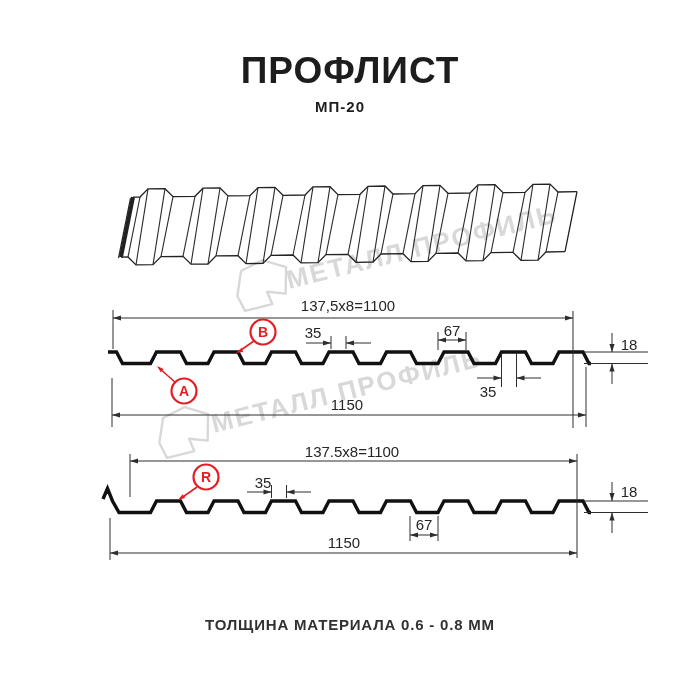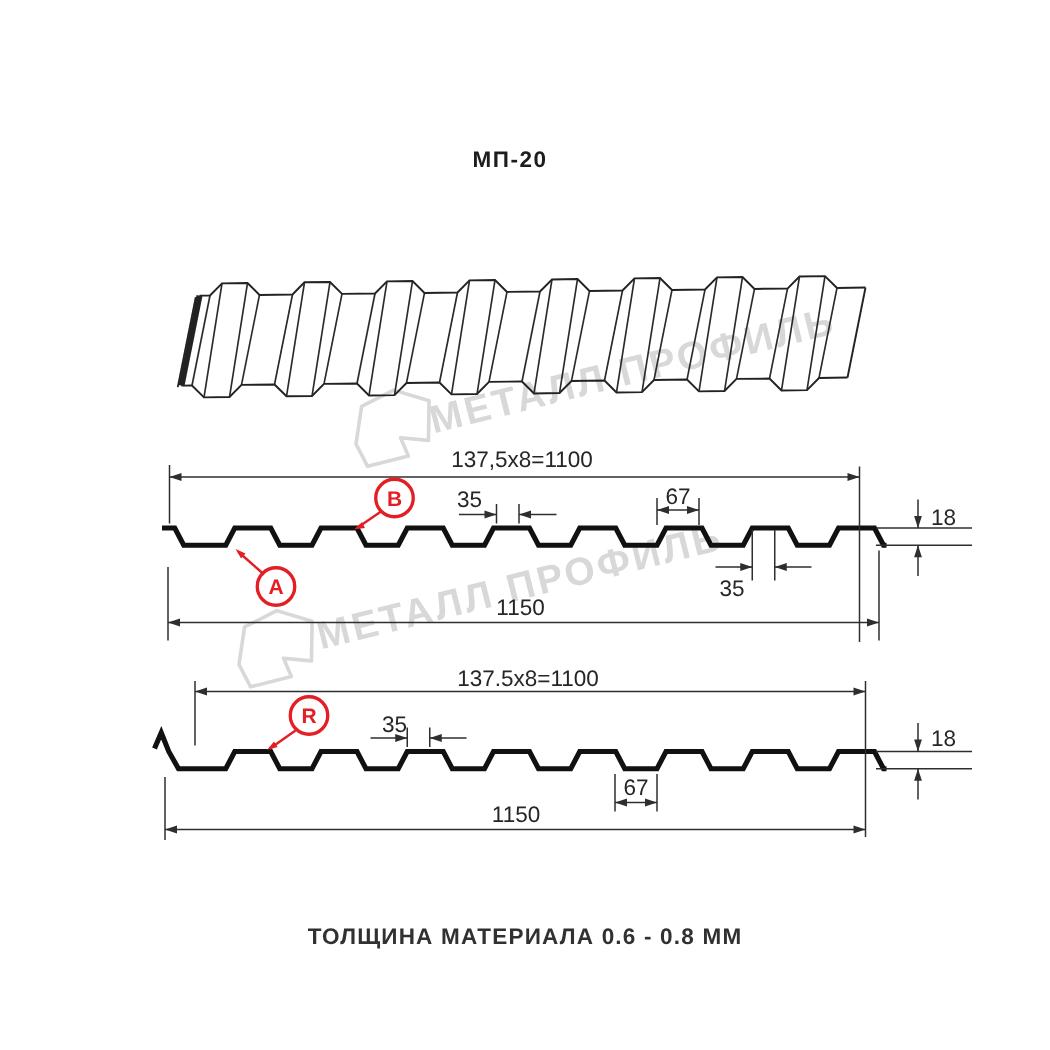--- a/index.html
+++ b/index.html
@@ -23,20 +23,21 @@
   .wmlogo{fill:none;stroke:var(--wm);stroke-width:2.4;stroke-linejoin:round;}
   .mk{fill:none;stroke:var(--red);stroke-width:2.2;}
   .mktext{font-family:"Liberation Sans",sans-serif;font-size:14px;font-weight:bold;
           fill:var(--red);}
 </style>
 </head>
 <body>
 
 <div class="page">
 
+  <div class="title">ПРОФЛИСТ</div>
   <div class="subtitle">МП-20</div>
 
   <svg id="drw" width="700" height="700" viewBox="0 0 700 700">
 
     <g>
       <path class="wmlogo" transform="translate(229,266) rotate(-10)" d="M3,31 L11,7 L34,0 L56,11 L51,37 L33,32 L36,45 L8,47 Z"></path>
       <text class="wmtext" transform="translate(289,289) rotate(-14)">МЕТАЛЛ ПРОФИЛЬ</text>
       <path class="wmlogo" transform="translate(151,413) rotate(-10)" d="M3,31 L11,7 L34,0 L56,11 L51,37 L33,32 L36,45 L8,47 Z"></path>
       <text class="wmtext" transform="translate(214,433) rotate(-14)">МЕТАЛЛ ПРОФИЛЬ</text>
     </g>

